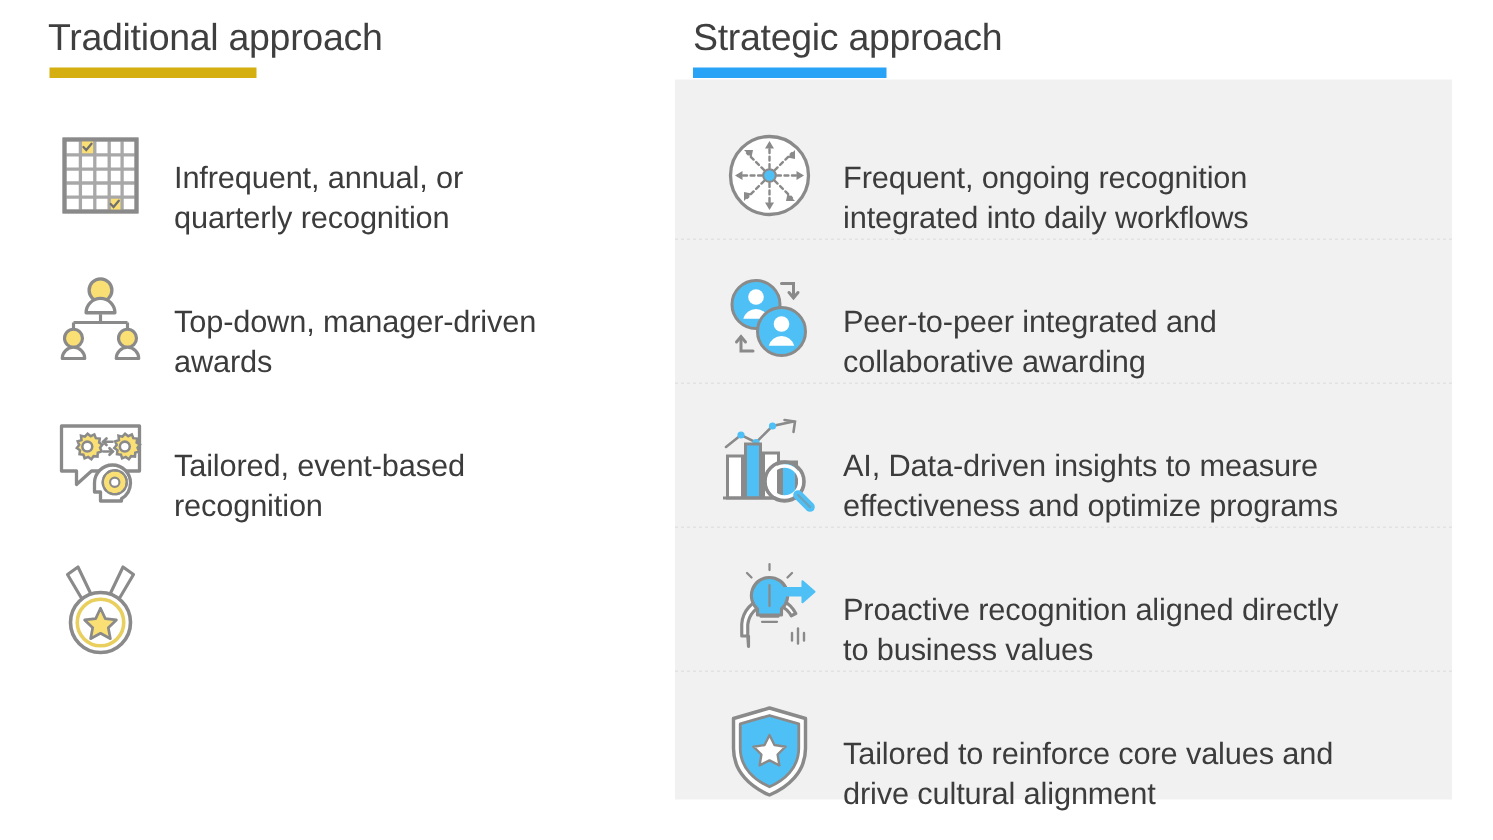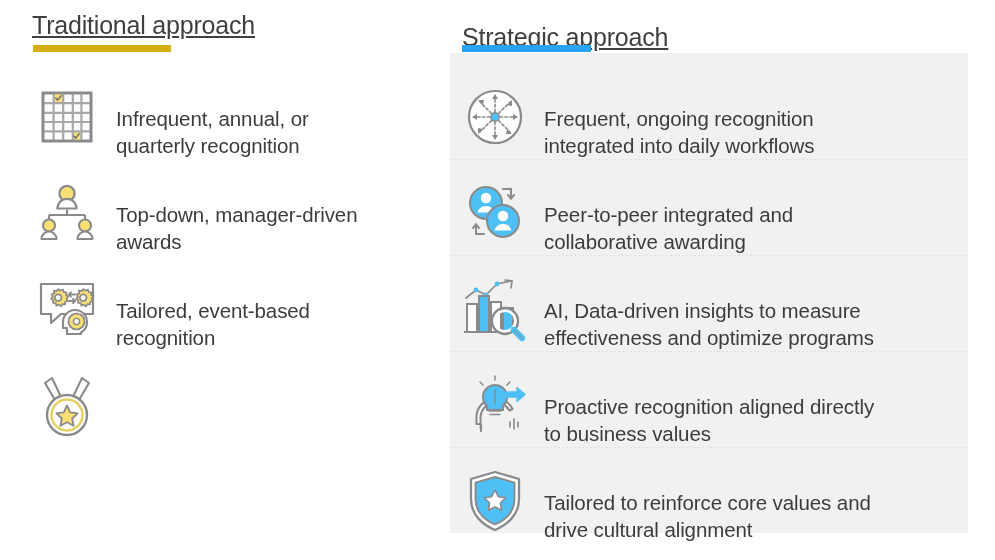--- a/index.html
+++ b/index.html
@@ -45,23 +45,22 @@
   .col-head {
     position: absolute;
     left: 32px;
     top: 12px;
     font-size: 25px;
     font-weight: 400;
     letter-spacing: -0.2px;
     color: #3f3f3f;
     white-space: nowrap;
     line-height: 1.1;
-    text-decoration: underline;
-  }
-  .column-right .col-head { left: 12px; margin-top: 12px; }
+  }
+  .column-right .col-head { left: 12px; }
 
   .col-rule {
     position: absolute;
     top: 45px;
     height: 7px;
     border-radius: 0;
   }
   .column-left  .col-rule { left: 33px; width: 138px; }
   .column-right .col-rule { left: 12px; width: 129px; }
 
@@ -73,21 +72,21 @@
     width: 100%;
   }
   .row {
     position: relative;
     display: flex;
     align-items: flex-end;
     height: 96px;
     box-sizing: border-box;
   }
   .column-left  .row { padding-left: 28px; }
-  .column-right .row { padding-left: 6px; }
+  .column-right .row { padding-left: 24px; }
 
   .column-right .row + .row::before {
     content: "";
     position: absolute;
     left: 0px;
     top: 0px;
     width: 518px;
     height: 1px;
     background: repeating-linear-gradient(
       to right, #e2e2e2 0 2px, transparent 2px 4px);

